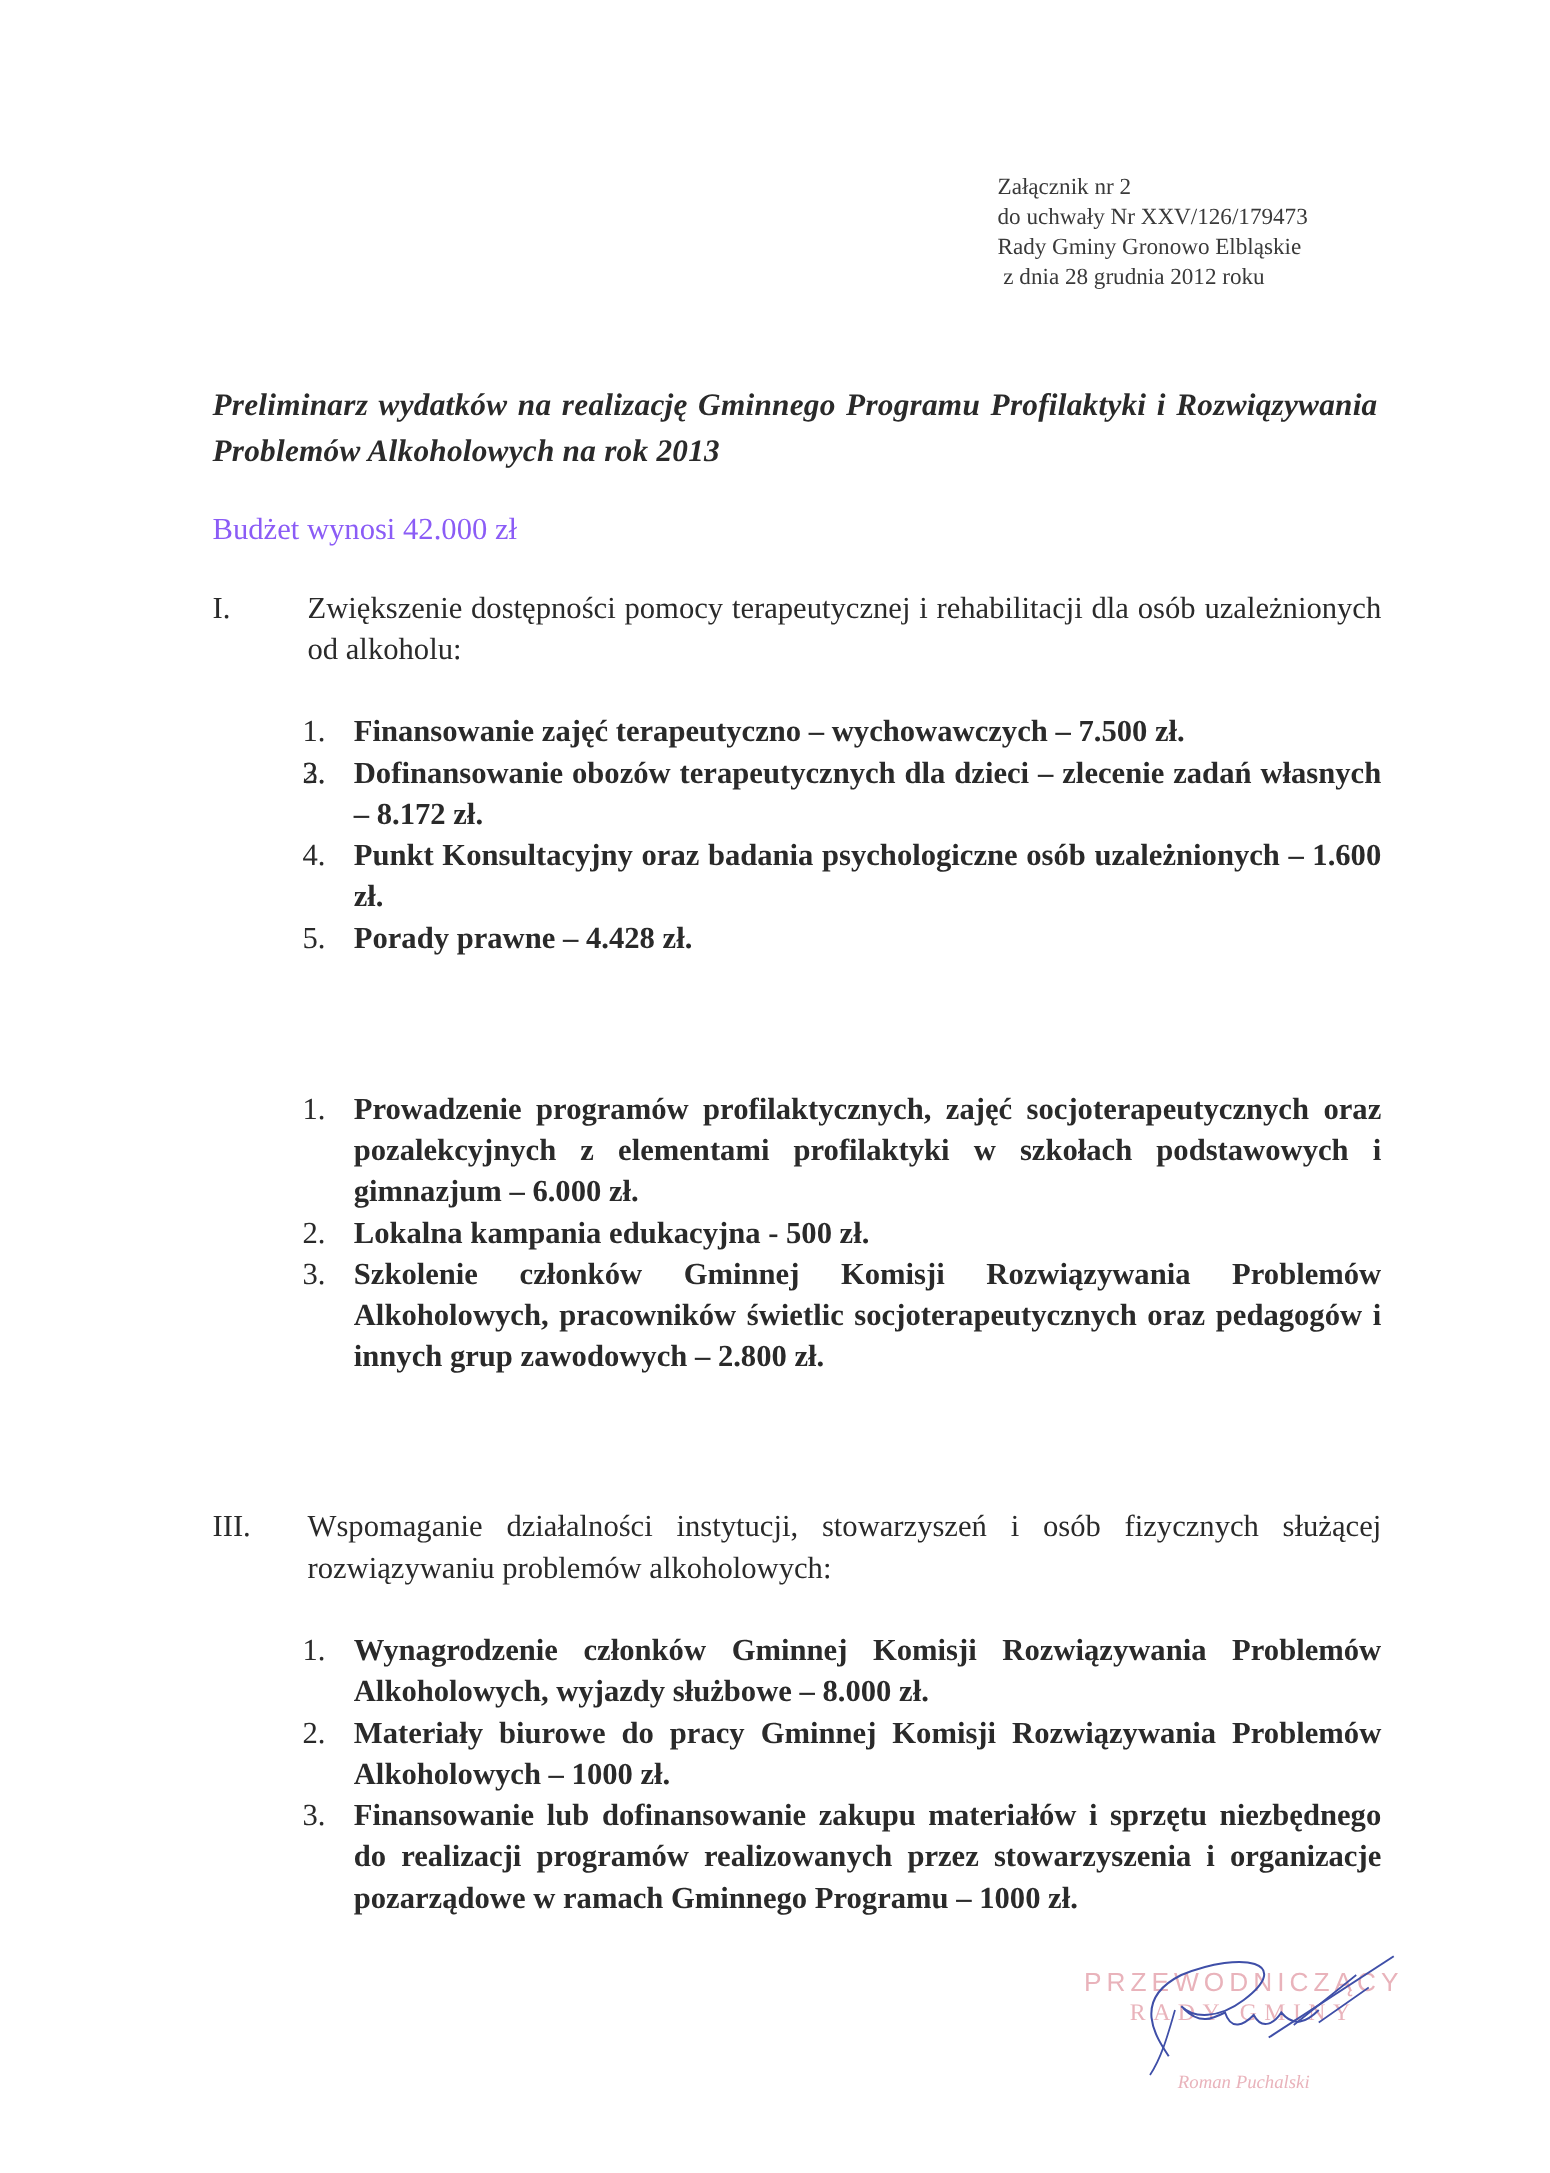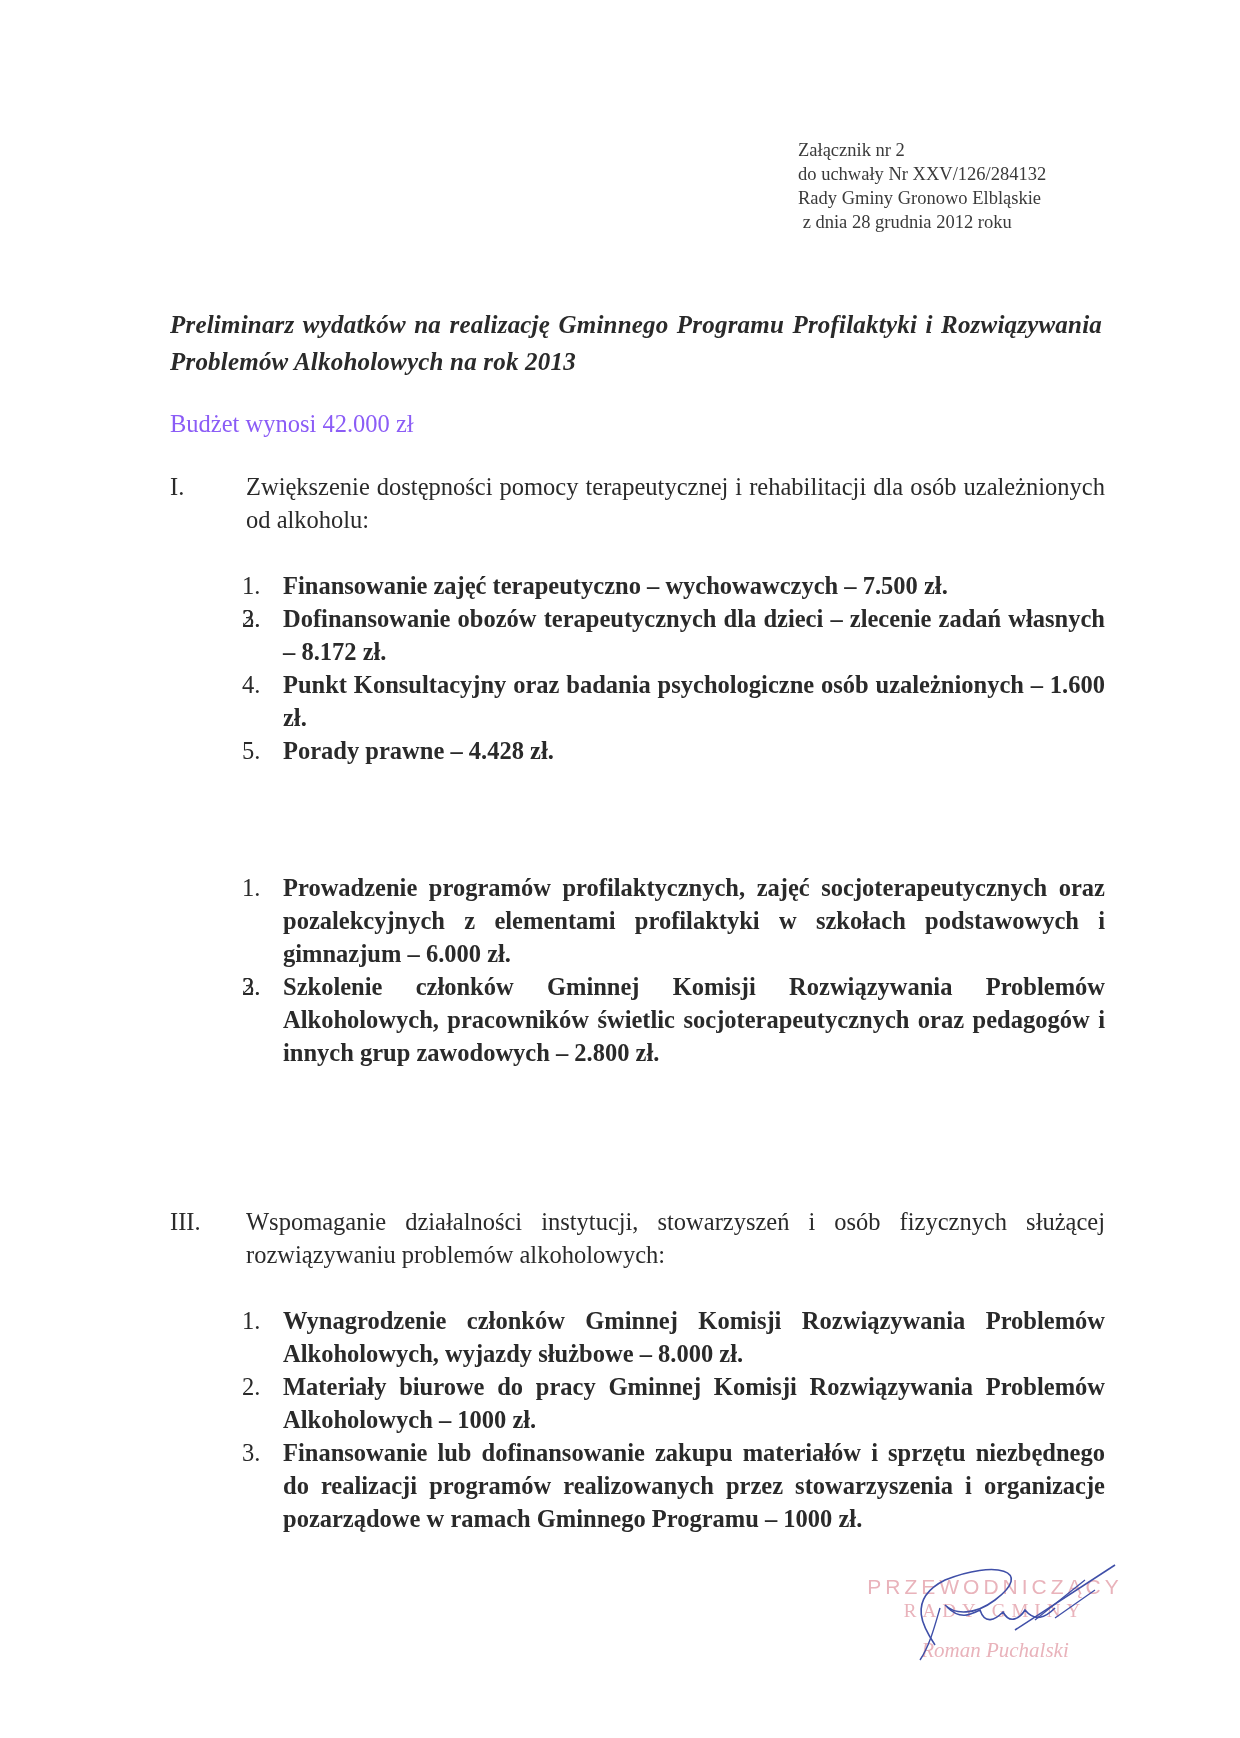--- a/index.html
+++ b/index.html
@@ -36,31 +36,31 @@
     .item-text { margin-left: 113px; text-align: justify; text-align-last: left; font-weight: bold; }
     #sec-1 { top: 470px; }
     #sec-2 { top: 838px; }
     #sec-3 { top: 1205px; }
     .stamp {
       position: absolute; left: 855px; top: 1575px; width: 280px; height: 110px;
       color: #e9b3bb; text-align: center;
     }
     .stamp .l1 { font-family: "Liberation Sans", sans-serif; font-size: 21px; letter-spacing: 4px; line-height: 24px; }
     .stamp .l2 { font-family: "Liberation Serif", serif; font-size: 19px; letter-spacing: 6px; line-height: 24px; }
-    .stamp .l3 { font-family: "Liberation Serif", serif; font-style: italic; font-size: 21px; line-height: 30px; margin-top: 12px; }
+    .stamp .l3 { font-family: "Liberation Serif", serif; font-style: italic; font-size: 15px; line-height: 30px; margin-top: 28px; }
     .signature { position: absolute; left: 885px; top: 1560px; width: 250px; height: 110px; }
   </style>
 </head>
 <body>
 
 <div class="page">
 
   <div class="annex">
     <div>Załącznik nr 2</div>
-    <div>do uchwały Nr XXV/126/284132</div>
+    <div>do uchwały Nr XXV/126/179473</div>
     <div>Rady Gminy Gronowo Elbląskie</div>
     <div style="white-space:pre"> z dnia 28 grudnia 2012 roku</div>
   </div>
 
   <div class="title">Preliminarz wydatków na realizację Gminnego Programu Profilaktyki i Rozwiązywania Problemów Alkoholowych na rok 2013</div>
 
   <div class="budget">Budżet wynosi 42.000 zł</div>
 
   <div class="section" id="sec-1">
     <div class="sec-head">
@@ -91,20 +91,21 @@
   </div>
 
   <div class="section" id="sec-2">
     <div class="items">
       <div class="item">
         <span class="item-num">1.</span>
         <div class="item-text">Prowadzenie programów profilaktycznych, zajęć socjoterapeutycznych oraz pozalekcyjnych z elementami profilaktyki w szkołach podstawowych i gimnazjum – 6.000 zł.</div>
       </div>
       <div class="item">
         <span class="item-num">2.</span>
+        <div class="item-text">Lokalna kampania edukacyjna - 500 zł.</div>
       </div>
       <div class="item">
         <span class="item-num">3.</span>
         <div class="item-text">Szkolenie członków Gminnej Komisji Rozwiązywania Problemów Alkoholowych, pracowników świetlic socjoterapeutycznych oraz pedagogów i innych grup zawodowych – 2.800 zł.</div>
       </div>
     </div>
   </div>
 
   <div class="section" id="sec-3">
     <div class="sec-head">

